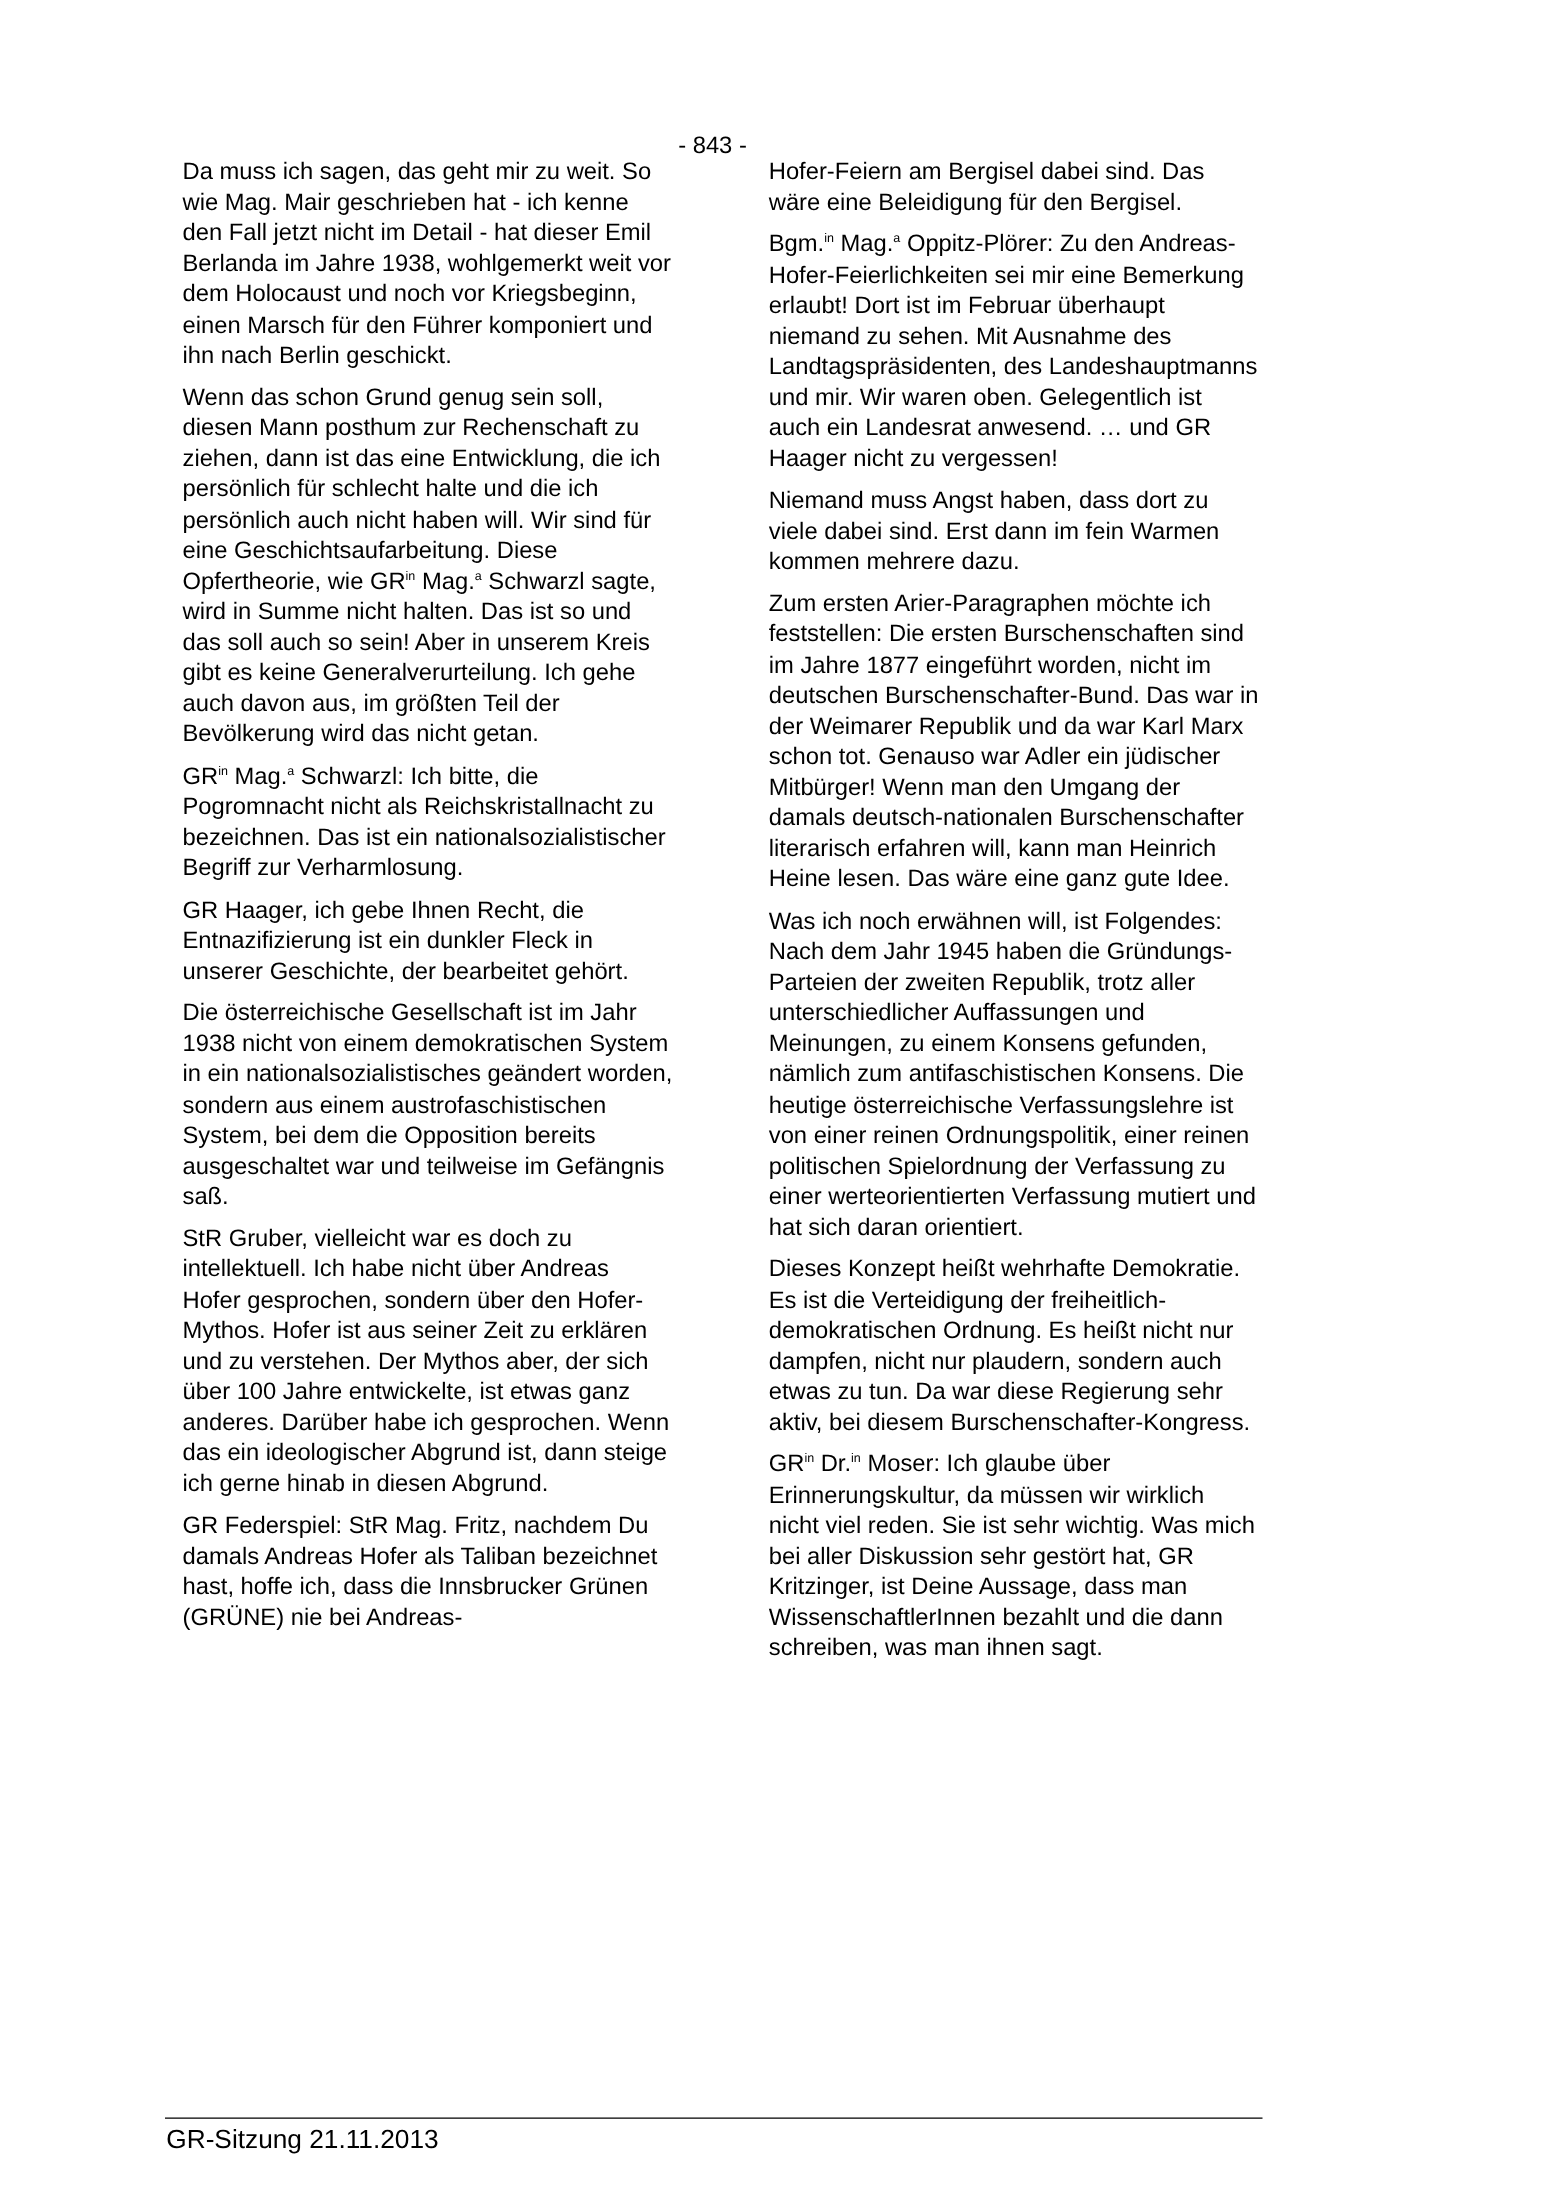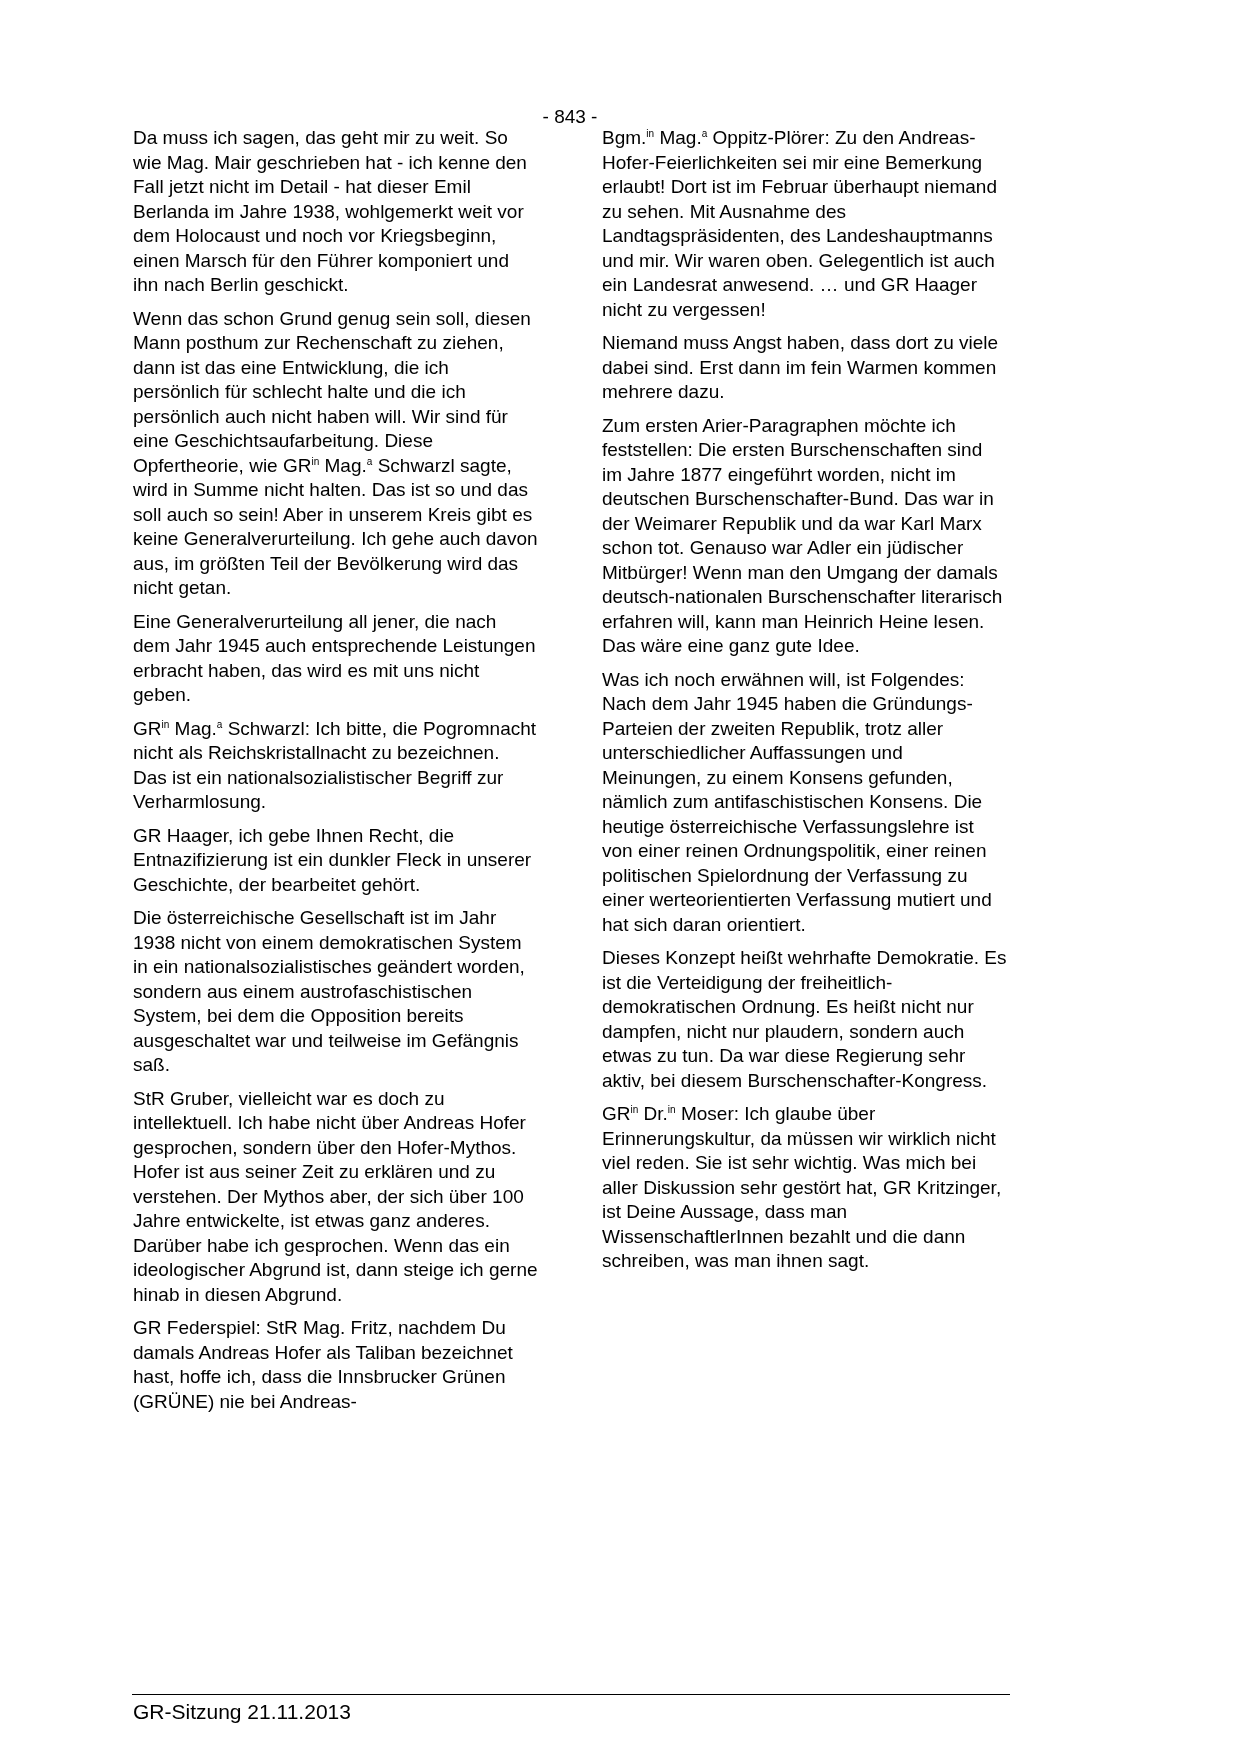--- a/index.html
+++ b/index.html
@@ -26,21 +26,21 @@
     position: absolute;
     top: 126px;
     left: 133px;
     width: 874px;
     display: flex;
     gap: 64px;
     align-items: flex-start;
   }
   .col { width: 405px; }
   p.para {
-    margin: 0 0 9px 0;
+    margin: 0 0 9px 13px;
     font-size: 19px;
     line-height: 24.5px;
     text-align: left;
   }
   sup {
     font-size: 10px;
     line-height: 0;
     vertical-align: super;
   }
   .footer-rule {
@@ -62,28 +62,28 @@
 <body>
 
 <div class="page">
 
   <div class="page-header">- 843 -</div>
 
   <div class="columns">
     <div class="col" id="col-left">
         <p class="para">Da muss ich sagen, das geht mir zu weit. So wie Mag. Mair geschrieben hat - ich kenne den Fall jetzt nicht im Detail - hat dieser Emil Berlanda im Jahre 1938, wohlgemerkt weit vor dem Holocaust und noch vor Kriegsbeginn, einen Marsch für den Führer komponiert und ihn nach Berlin geschickt.</p>
         <p class="para">Wenn das schon Grund genug sein soll, diesen Mann posthum zur Rechenschaft zu ziehen, dann ist das eine Entwicklung, die ich persönlich für schlecht halte und die ich persönlich auch nicht haben will. Wir sind für eine Geschichtsaufarbeitung. Diese Opfertheorie, wie GR<sup>in</sup> Mag.<sup>a</sup> Schwarzl sagte, wird in Summe nicht halten. Das ist so und das soll auch so sein! Aber in unserem Kreis gibt es keine Generalverurteilung. Ich gehe auch davon aus, im größten Teil der Bevölkerung wird das nicht getan.</p>
-        <p class="para">Eine Generalverurteilung all jener, die nach dem Jahr 1945 auch entsprechende Leistungen erbracht haben, das wird es mit uns nicht geben.</p>
         <p class="para">GR<sup>in</sup> Mag.<sup>a</sup> Schwarzl: Ich bitte, die Pogromnacht nicht als Reichskristallnacht zu bezeichnen. Das ist ein nationalsozialistischer Begriff zur Verharmlosung.</p>
         <p class="para">GR Haager, ich gebe Ihnen Recht, die Entnazifizierung ist ein dunkler Fleck in unserer Geschichte, der bearbeitet gehört.</p>
         <p class="para">Die österreichische Gesellschaft ist im Jahr 1938 nicht von einem demokratischen System in ein nationalsozialistisches geändert worden, sondern aus einem austrofaschistischen System, bei dem die Opposition bereits ausgeschaltet war und teilweise im Gefängnis saß.</p>
         <p class="para">StR Gruber, vielleicht war es doch zu intellektuell. Ich habe nicht über Andreas Hofer gesprochen, sondern über den Hofer-Mythos. Hofer ist aus seiner Zeit zu erklären und zu verstehen. Der Mythos aber, der sich über 100 Jahre entwickelte, ist etwas ganz anderes. Darüber habe ich gesprochen. Wenn das ein ideologischer Abgrund ist, dann steige ich gerne hinab in diesen Abgrund.</p>
         <p class="para">GR Federspiel: StR Mag. Fritz, nachdem Du damals Andreas Hofer als Taliban bezeichnet hast, hoffe ich, dass die Innsbrucker Grünen (GRÜNE) nie bei Andreas-</p>
       </div>
     <div class="col" id="col-right">
+        <p class="para">Hofer-Feiern am Bergisel dabei sind. Das wäre eine Beleidigung für den Bergisel.</p>
         <p class="para">Bgm.<sup>in</sup> Mag.<sup>a</sup> Oppitz-Plörer: Zu den Andreas-Hofer-Feierlichkeiten sei mir eine Bemerkung erlaubt! Dort ist im Februar überhaupt niemand zu sehen. Mit Ausnahme des Landtagspräsidenten, des Landeshauptmanns und mir. Wir waren oben. Gelegentlich ist auch ein Landesrat anwesend. … und GR Haager nicht zu vergessen!</p>
         <p class="para">Niemand muss Angst haben, dass dort zu viele dabei sind. Erst dann im fein Warmen kommen mehrere dazu.</p>
         <p class="para">Zum ersten Arier-Paragraphen möchte ich feststellen: Die ersten Burschenschaften sind im Jahre 1877 eingeführt worden, nicht im deutschen Burschenschafter-Bund. Das war in der Weimarer Republik und da war Karl Marx schon tot. Genauso war Adler ein jüdischer Mitbürger! Wenn man den Umgang der damals deutsch-nationalen Burschenschafter literarisch erfahren will, kann man Heinrich Heine lesen. Das wäre eine ganz gute Idee.</p>
         <p class="para">Was ich noch erwähnen will, ist Folgendes: Nach dem Jahr 1945 haben die Gründungs-Parteien der zweiten Republik, trotz aller unterschiedlicher Auffassungen und Meinungen, zu einem Konsens gefunden, nämlich zum antifaschistischen Konsens. Die heutige österreichische Verfassungslehre ist von einer reinen Ordnungspolitik, einer reinen politischen Spielordnung der Verfassung zu einer werteorientierten Verfassung mutiert und hat sich daran orientiert.</p>
         <p class="para">Dieses Konzept heißt wehrhafte Demokratie. Es ist die Verteidigung der freiheitlich-demokratischen Ordnung. Es heißt nicht nur dampfen, nicht nur plaudern, sondern auch etwas zu tun. Da war diese Regierung sehr aktiv, bei diesem Burschenschafter-Kongress.</p>
         <p class="para">GR<sup>in</sup> Dr.<sup>in</sup> Moser: Ich glaube über Erinnerungskultur, da müssen wir wirklich nicht viel reden. Sie ist sehr wichtig. Was mich bei aller Diskussion sehr gestört hat, GR Kritzinger, ist Deine Aussage, dass man WissenschaftlerInnen bezahlt und die dann schreiben, was man ihnen sagt.</p>
       </div>
   </div>
 
   <div class="footer-rule"></div>

